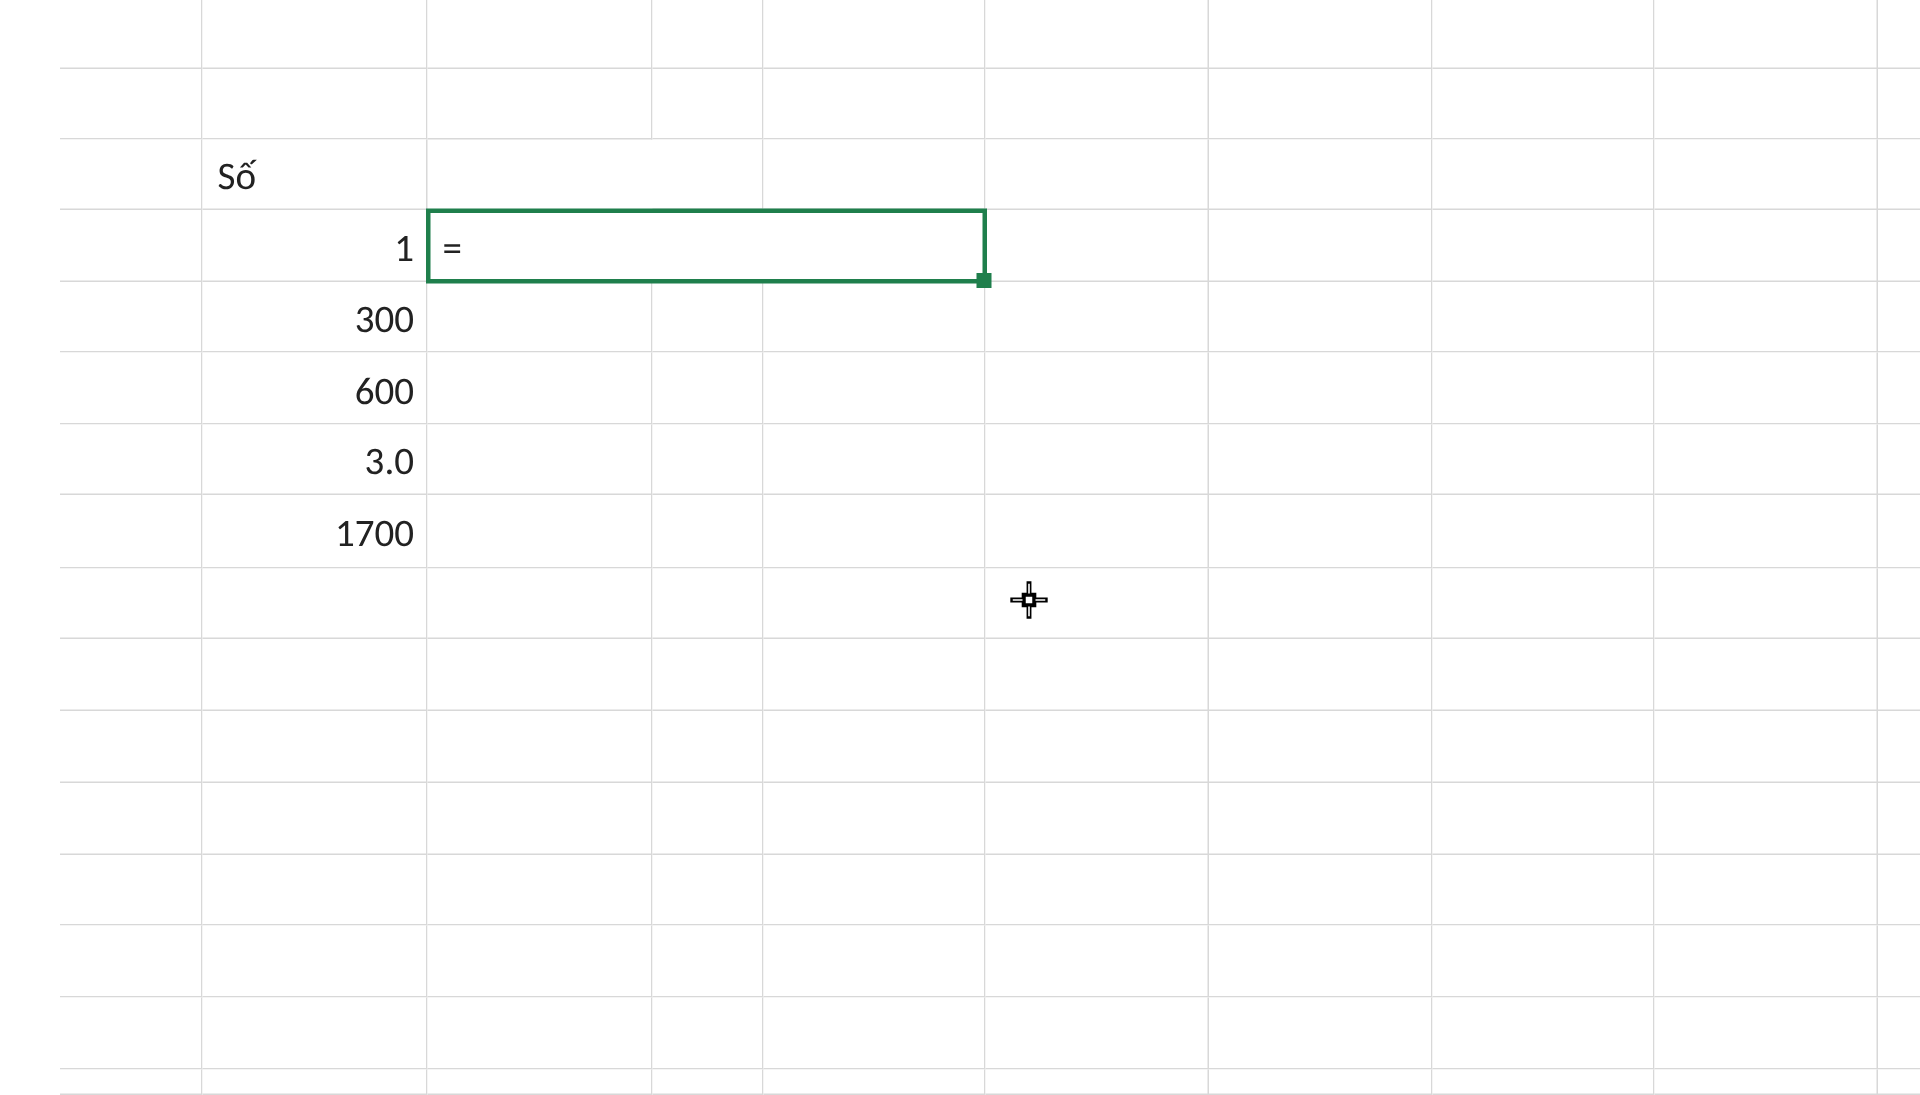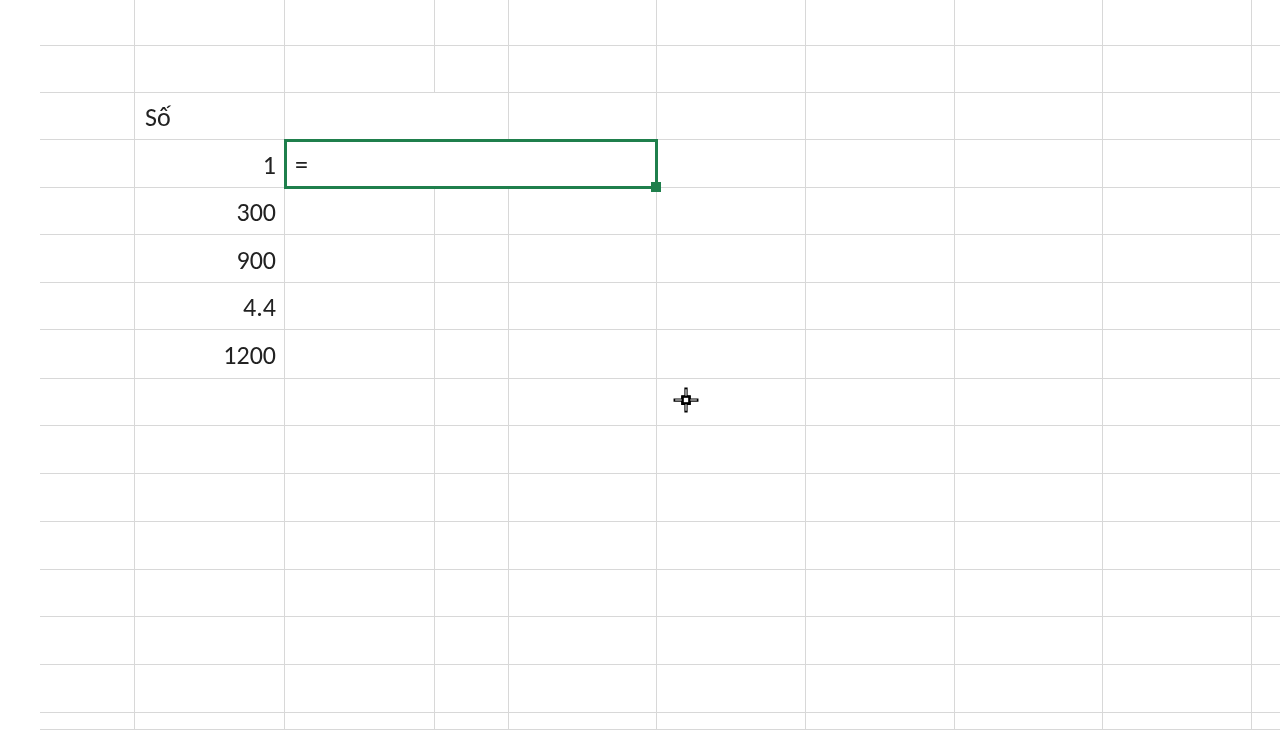--- a/index.html
+++ b/index.html
@@ -123,45 +123,45 @@
     <div class="cell" style="top: 188px; left: 245px; width: 150px; height: 47px;"></div>
     <div class="cell" style="top: 188px; left: 395px; width: 74px; height: 47px;"></div>
     <div class="cell" style="top: 188px; left: 469px; width: 148px; height: 47px;"></div>
     <div class="cell" style="top: 188px; left: 617px; width: 149px; height: 47px;"></div>
     <div class="cell" style="top: 188px; left: 766px; width: 149px; height: 47px;"></div>
     <div class="cell" style="top: 188px; left: 915px; width: 148px; height: 47px;"></div>
     <div class="cell" style="top: 188px; left: 1063px; width: 149px; height: 47px;"></div>
     <div class="cell" style="top: 188px; left: 1212px; width: 67px; height: 47px;"></div>
     <div class="cell" style="top: 235px; left: 0px; width: 95px; height: 48px;"></div>
     <div class="cell right" style="top: 235px; left: 95px; width: 150px; height: 48px;">
-      <span>900</span>
+      <span>600</span>
     </div>
     <div class="cell" style="top: 235px; left: 245px; width: 150px; height: 48px;"></div>
     <div class="cell" style="top: 235px; left: 395px; width: 74px; height: 48px;"></div>
     <div class="cell" style="top: 235px; left: 469px; width: 148px; height: 48px;"></div>
     <div class="cell" style="top: 235px; left: 617px; width: 149px; height: 48px;"></div>
     <div class="cell" style="top: 235px; left: 766px; width: 149px; height: 48px;"></div>
     <div class="cell" style="top: 235px; left: 915px; width: 148px; height: 48px;"></div>
     <div class="cell" style="top: 235px; left: 1063px; width: 149px; height: 48px;"></div>
     <div class="cell" style="top: 235px; left: 1212px; width: 67px; height: 48px;"></div>
     <div class="cell" style="top: 283px; left: 0px; width: 95px; height: 47px;"></div>
     <div class="cell right" style="top: 283px; left: 95px; width: 150px; height: 47px;">
-      <span>4.4</span>
+      <span>3.0</span>
     </div>
     <div class="cell" style="top: 283px; left: 245px; width: 150px; height: 47px;"></div>
     <div class="cell" style="top: 283px; left: 395px; width: 74px; height: 47px;"></div>
     <div class="cell" style="top: 283px; left: 469px; width: 148px; height: 47px;"></div>
     <div class="cell" style="top: 283px; left: 617px; width: 149px; height: 47px;"></div>
     <div class="cell" style="top: 283px; left: 766px; width: 149px; height: 47px;"></div>
     <div class="cell" style="top: 283px; left: 915px; width: 148px; height: 47px;"></div>
     <div class="cell" style="top: 283px; left: 1063px; width: 149px; height: 47px;"></div>
     <div class="cell" style="top: 283px; left: 1212px; width: 67px; height: 47px;"></div>
     <div class="cell" style="top: 330px; left: 0px; width: 95px; height: 49px;"></div>
     <div class="cell right" style="top: 330px; left: 95px; width: 150px; height: 49px;">
-      <span>1200</span>
+      <span>1700</span>
     </div>
     <div class="cell" style="top: 330px; left: 245px; width: 150px; height: 49px;"></div>
     <div class="cell" style="top: 330px; left: 395px; width: 74px; height: 49px;"></div>
     <div class="cell" style="top: 330px; left: 469px; width: 148px; height: 49px;"></div>
     <div class="cell" style="top: 330px; left: 617px; width: 149px; height: 49px;"></div>
     <div class="cell" style="top: 330px; left: 766px; width: 149px; height: 49px;"></div>
     <div class="cell" style="top: 330px; left: 915px; width: 148px; height: 49px;"></div>
     <div class="cell" style="top: 330px; left: 1063px; width: 149px; height: 49px;"></div>
     <div class="cell" style="top: 330px; left: 1212px; width: 67px; height: 49px;"></div>
     <div class="cell" style="top: 379px; left: 0px; width: 95px; height: 47px;"></div>

